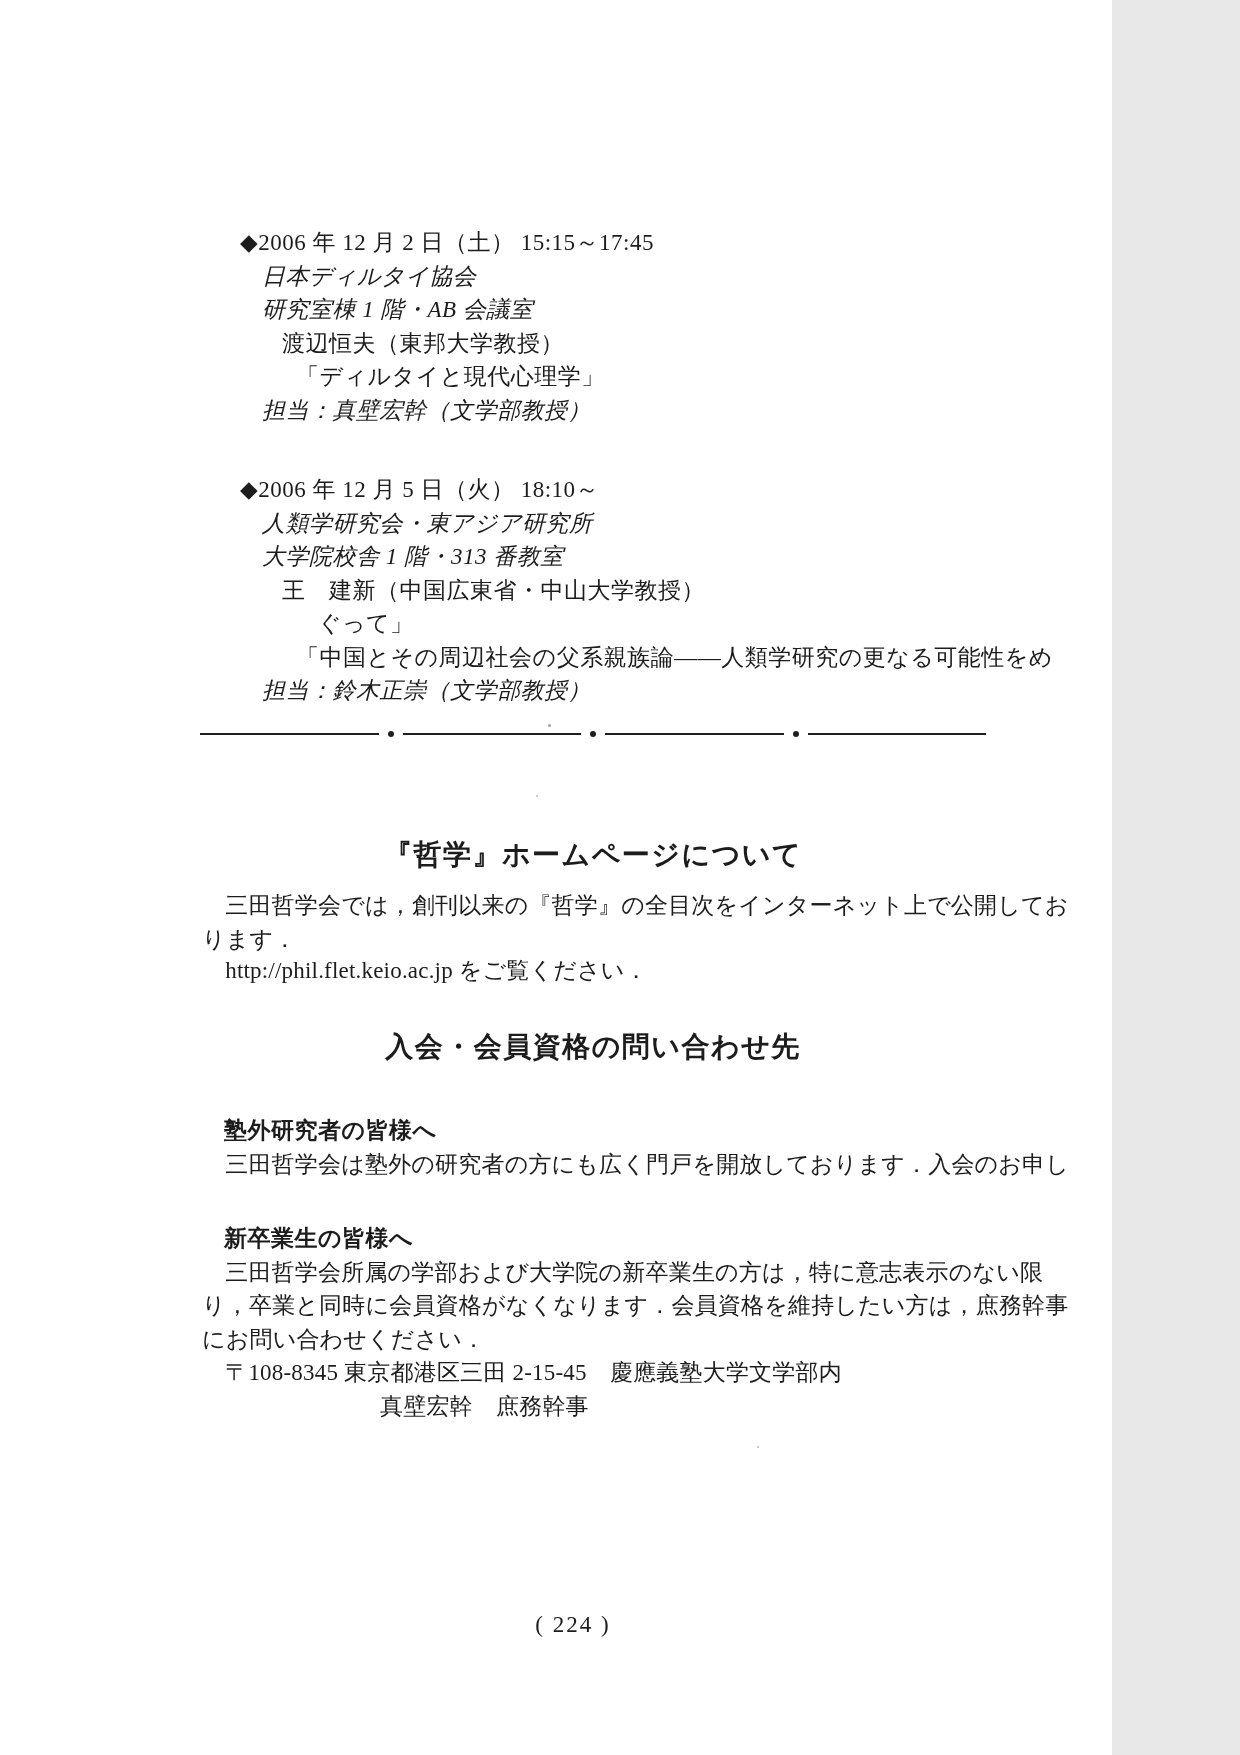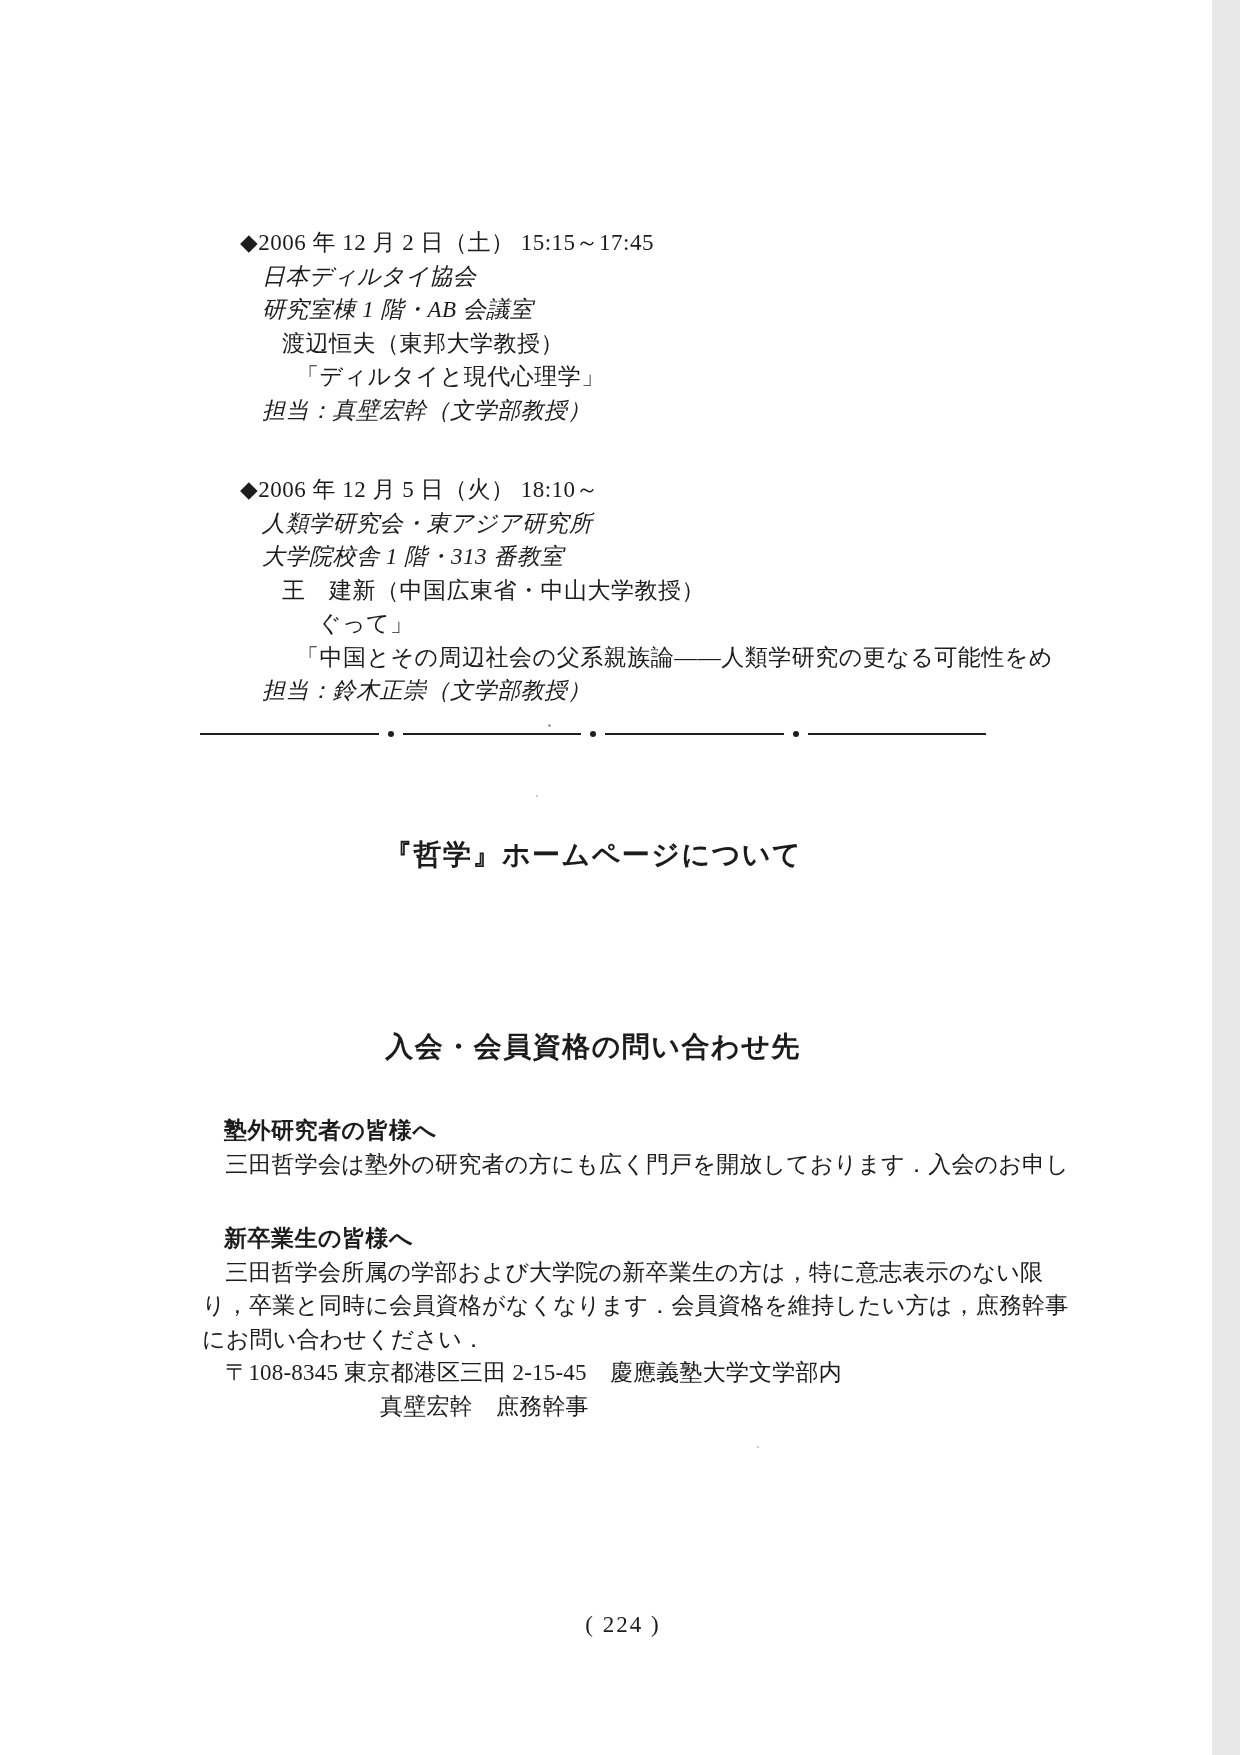--- a/index.html
+++ b/index.html
@@ -2,21 +2,21 @@
 <html><head>
 <meta charset="utf-8">
 <style>
   html, body {
     margin: 0;
     padding: 0;
     background: #e8e8e8;
   }
   .page {
     position: relative;
-    width: 1212px;
+    width: 1112px;
     height: 1755px;
     background: #ffffff;
     font-family: "Liberation Serif", "DejaVu Serif", serif;
     color: #1c1c1c;
     overflow: hidden;
   }
   .abs { position: absolute; }
   .line {
     font-size: 23px;
     line-height: 33.5px;
@@ -125,20 +125,25 @@
     <span class="seg"></span>
     <span class="dot"></span>
     <span class="seg"></span>
     <span class="dot"></span>
     <span class="seg"></span>
     <span class="dot"></span>
     <span class="seg"></span>
   </div>
 
   <div class="abs section-title" style="top:836px">『哲学』ホームページについて</div>
+  <div class="abs body-block" style="top:889px">
+    <div class="line">　三田哲学会では，創刊以来の『哲学』の全目次をインターネット上で公開してお</div>
+    <div class="line">ります．</div>
+    <div class="line" style="line-height:30px">　http://phil.flet.keio.ac.jp をご覧ください．</div>
+  </div>
 
   <div class="abs section-title" style="top:1028px">入会・会員資格の問い合わせ先</div>
 
   <div class="abs body-block" style="top:1114px">
     <div class="subheading">塾外研究者の皆様へ</div>
     <div class="line">　三田哲学会は塾外の研究者の方にも広く門戸を開放しております．入会のお申し</div>
   </div>
 
   <div class="abs body-block" style="top:1222px">
     <div class="subheading">新卒業生の皆様へ</div>

